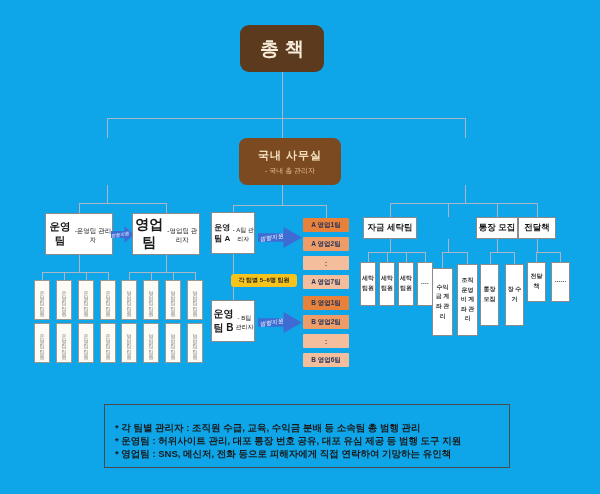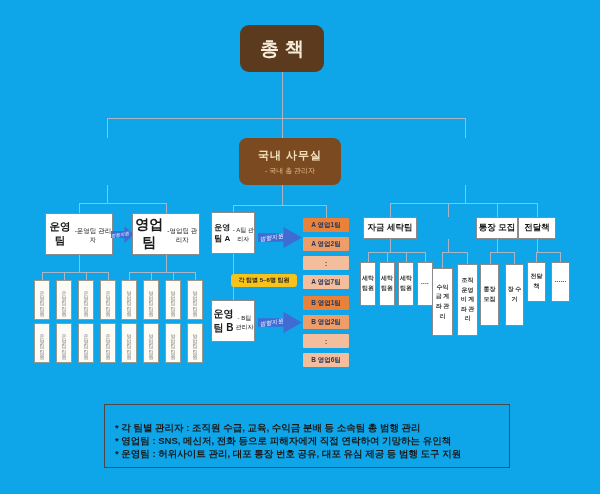--- a/index.html
+++ b/index.html
@@ -245,17 +245,17 @@
 
   <div class="sbox" style="left:527px;top:262px;width:19px;height:40px">
       <span>전달 책</span>
     </div>
   <div class="sbox" style="left:551px;top:262px;width:19px;height:40px">
       <span>······</span>
     </div>
 
   <div class="fnote">
     <div>* 각 팀별 관리자 : 조직원 수급, 교육, 수익금 분배 등 소속팀 총 범행 관리</div>
+    <div>* 운영팀 : 허위사이트 관리, 대포 통장 번호 공유, 대포 유심 제공 등 범행 도구 지원</div>
     <div>* 영업팀 : SNS, 메신저, 전화 등으로 피해자에게 직접 연락하여 기망하는 유인책</div>
-    <div>* 운영팀 : 허위사이트 관리, 대포 통장 번호 공유, 대포 유심 제공 등 범행 도구 지원</div>
   </div>
 
 </div>
 
 </body></html>

